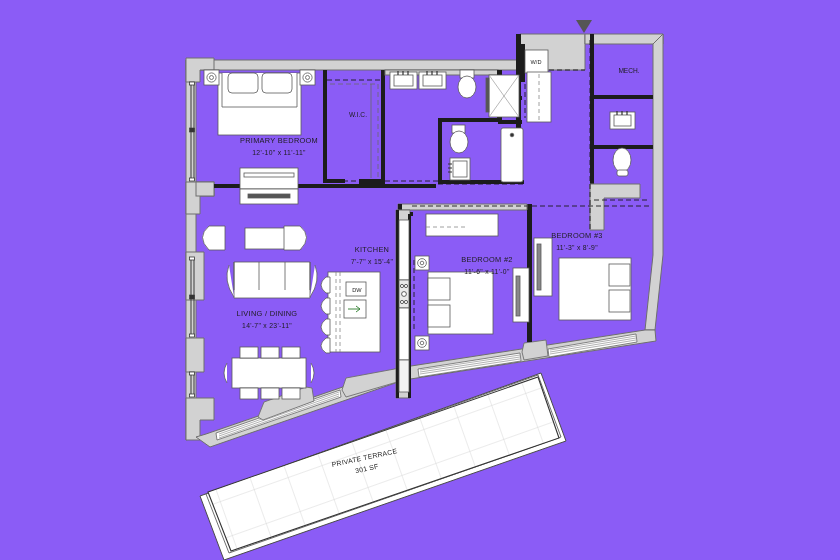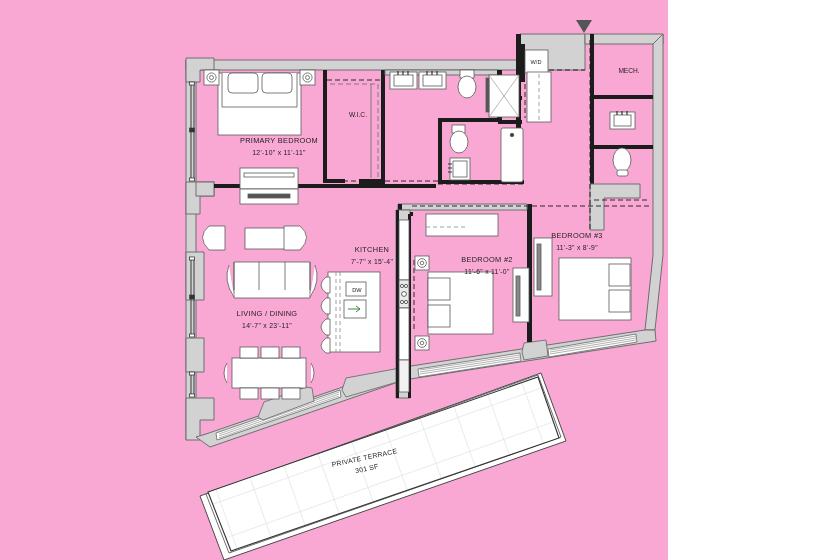--- a/index.html
+++ b/index.html
@@ -1,18 +1,18 @@
 <!DOCTYPE html>
 <html><head>
 <meta charset="utf-8">
 <style>
   html,body{margin:0;padding:0;background:#ffffff;}
   body{width:840px;height:560px;overflow:hidden;
        font-family:"Liberation Sans","DejaVu Sans",sans-serif;}
-  #plan{position:relative;width:668px;height:560px;background:#f9a8d4;}
+  #plan{position:relative;width:840px;height:560px;background:#8b5cf6;}
   svg{display:block;}
   .rmlabel{font-family:"Liberation Sans","DejaVu Sans",sans-serif;
            fill:#1c1c1c;text-anchor:middle;letter-spacing:.3px;}
   .rmname{font-size:7.4px;}
   .rmdim{font-size:6.8px;}
   .smlabel{font-size:6.6px;fill:#1c1c1c;text-anchor:middle;
            font-family:"Liberation Sans","DejaVu Sans",sans-serif;}
   .tinylabel{font-size:5.6px;fill:#1c1c1c;text-anchor:middle;
            font-family:"Liberation Sans","DejaVu Sans",sans-serif;}
 </style>

